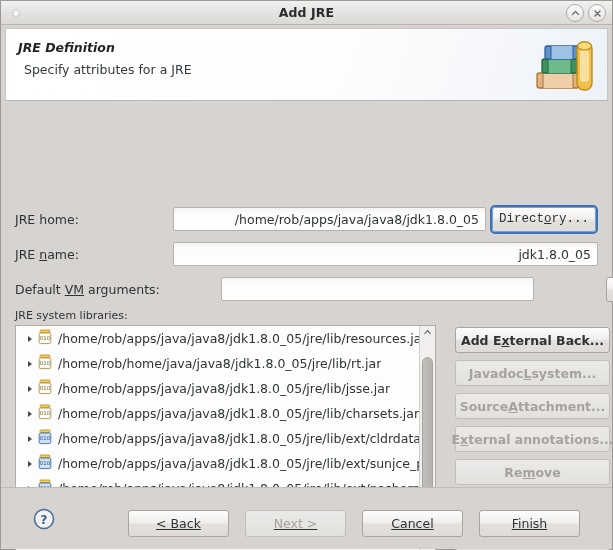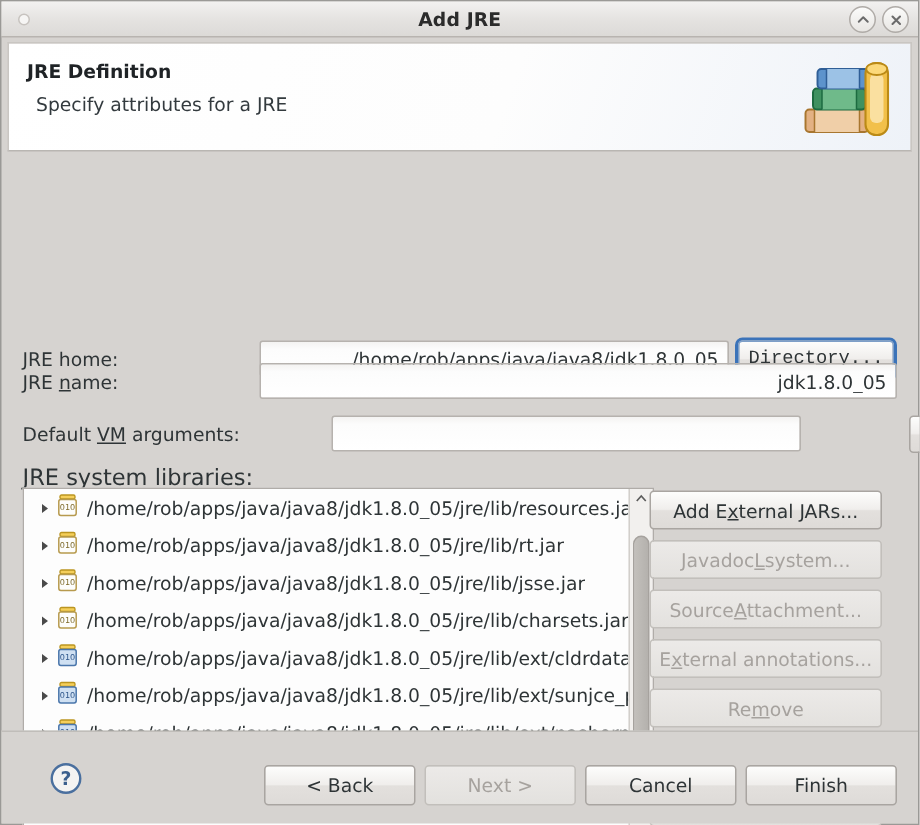--- a/index.html
+++ b/index.html
@@ -61,21 +61,21 @@
     flex: 0 0 73px;
     margin: 3px 4px 0 4px;
     position: relative;
     background: linear-gradient(110deg, #ffffff 0%, #fdfdfd 55%, #eef2f8 100%);
     border: 1px solid #c9c6c2;
     border-bottom: 1px solid #b9b6b2;
     overflow: hidden;
   }
   .header-title {
     position: absolute; left: 12px; top: 11px;
-    font-weight: bold; font-size: 12.5px; color: #1f2326;
+    font-weight: bold; font-size: 12.5px; color: #1f2326; font-style: italic;
   }
   .header-sub {
     position: absolute; left: 18px; top: 33px;
     font-size: 12.5px; color: #333a3e;
   }
   .header-icon {
     position: absolute; right: 10px; top: 4px;
     width: 66px; height: 64px;
   }
 
@@ -136,21 +136,21 @@
   .btn.focused {
     box-shadow: 0 0 0 2px #3b73b9;
     border-color: #7e9fc8;
     font-family: Liberation Mono, monospace;
   }
   .mn { text-decoration: underline; }
 
   
   .tree-label {
     position: absolute; left: 14px; top: 208px;
-    font-size: 15px;
+    font-size: 11px;
   }
   .tree-wrap {
     position: absolute;
     left: 14px; top: 224px;
     width: 421px; height: 253px;
     border: 1px solid #b0acA8;
     background: #fff;
     display: flex; flex-direction: column;
   }
   .tree-inner { flex: 1 1 auto; display: flex; overflow: hidden; }
@@ -189,40 +189,40 @@
     position: absolute; left: 2px; width: 11px;
     top: 18px; height: 140px;
     background: linear-gradient(to right,#c3c0bc,#b4b1ad);
     border: 1px solid #a6a29e;
     border-radius: 6px;
   }
 
   
   .side-btns {
     position: absolute;
-    left: 432px; top: 226px;
+    left: 454px; top: 226px;
     width: 155px;
-    display: flex; flex-direction: column; gap: 7px;
+    display: flex; flex-direction: column; gap: 7px; font-weight: bold;
   }
   .side-btns .btn { width: 155px; height: 26px; }
 
   
   .footer {
     flex: 0 0 62px;
     position: relative;
     border-top: 1px solid #c0bdb9;
     background: #d6d3d0;
   }
   .help-btn {
     position: absolute; left: 31px; top: 506px;
     width: 24px; height: 24px; cursor: pointer;
   }
   .footer-btns {
-    position: absolute; right: 14px; bottom: 12px;
-    display: flex; gap: 6px;
+    position: absolute; right: 32px; bottom: 12px;
+    display: flex; gap: 16px; text-decoration: underline;
   }
   .footer-btns .btn { width: 101px; height: 27px; }
 </style>
 </head>
 <body>
 
 <div class="window">
 
   <div class="titlebar">
     <span class="title-dot"></span>
@@ -264,21 +264,21 @@
 
         <rect x="46" y="9" width="15" height="48" rx="7" fill="#f2c04a" stroke="#bb8a16" stroke-width="1.4"></rect>
         <rect x="49" y="16" width="9" height="33" rx="4" fill="#fae0a0" stroke="none"></rect>
         <ellipse cx="53.5" cy="13" rx="7" ry="4" fill="#fcd97a" stroke="#bb8a16" stroke-width="1.2"></ellipse>
       </svg>
     </div>
   </div>
 
   <div class="body">
 
-    <div class="frow" style="top:106px;margin-top:20px;">
+    <div class="frow" style="top:106px;">
       <span class="flabel">
         <span>JRE home:</span>
       </span>
       <input class="finput short" type="text" value="/home/rob/apps/java/java8/jdk1.8.0_05" style="">
       <div class="btn focused" style="width:104px;height:25px;margin-left:6px;">
         <span>Direct</span>
           <span class="mn">o</span>
           <span>ry...</span>
       </div>
     </div>
@@ -324,21 +324,21 @@
               <span class="arrow">
                 <svg width="8" height="8" viewBox="0 0 8 8">
                   <path d="M2 1 L6 4 L2 7 Z" fill="#4a4a4a"></path>
                 </svg>
               </span>
               <span class="jar"><svg width="18" height="18" viewBox="0 0 18 18">
                   <rect x="4" y="2" width="10" height="2.6" rx="1" fill="#f5cf5a" stroke="#bb9520" stroke-width="0.9"></rect>
                   <path d="M4.6 5 h8.8 a1.4 1.4 0 0 1 1.4 1.4 v7.8 a1.4 1.4 0 0 1 -1.4 1.4 h-8.8 a1.4 1.4 0 0 1 -1.4 -1.4 v-7.8 a1.4 1.4 0 0 1 1.4 -1.4 z" fill="#fdfdfb" stroke="#b79a4e" stroke-width="1"></path>
                   <text x="9" y="12.2" text-anchor="middle" font-family="DejaVu Sans, sans-serif" font-size="5.4" fill="#7d6a2a">010</text>
                 </svg></span>
-              <span class="txt">/home/rob/apps/java/java8/jdk1.8.0_05/jre/lib/rt.jar</span>
+              <span class="txt">/home/rob/home/java/java8/jdk1.8.0_05/jre/lib/rt.jar</span>
             </div>
             <div class="trow">
               <span class="arrow">
                 <svg width="8" height="8" viewBox="0 0 8 8">
                   <path d="M2 1 L6 4 L2 7 Z" fill="#4a4a4a"></path>
                 </svg>
               </span>
               <span class="jar"><svg width="18" height="18" viewBox="0 0 18 18">
                   <rect x="4" y="2" width="10" height="2.6" rx="1" fill="#f5cf5a" stroke="#bb9520" stroke-width="0.9"></rect>
                   <path d="M4.6 5 h8.8 a1.4 1.4 0 0 1 1.4 1.4 v7.8 a1.4 1.4 0 0 1 -1.4 1.4 h-8.8 a1.4 1.4 0 0 1 -1.4 -1.4 v-7.8 a1.4 1.4 0 0 1 1.4 -1.4 z" fill="#fdfdfb" stroke="#b79a4e" stroke-width="1"></path>
@@ -415,21 +415,21 @@
           </div>
         </div>
       </div>
 
     </div>
 
     <div class="side-btns" id="side-btns">
         <div class="btn">
           <span>Add E</span>
           <span class="mn">x</span>
-          <span>ternal JARs...</span>
+          <span>ternal Back...</span>
         </div>
         <div class="btn disabled">
           <span>Javadoc </span>
           <span class="mn">L</span>
           <span>system...</span>
         </div>
         <div class="btn disabled">
           <span>Source </span>
           <span class="mn">A</span>
           <span>ttachment...</span>

